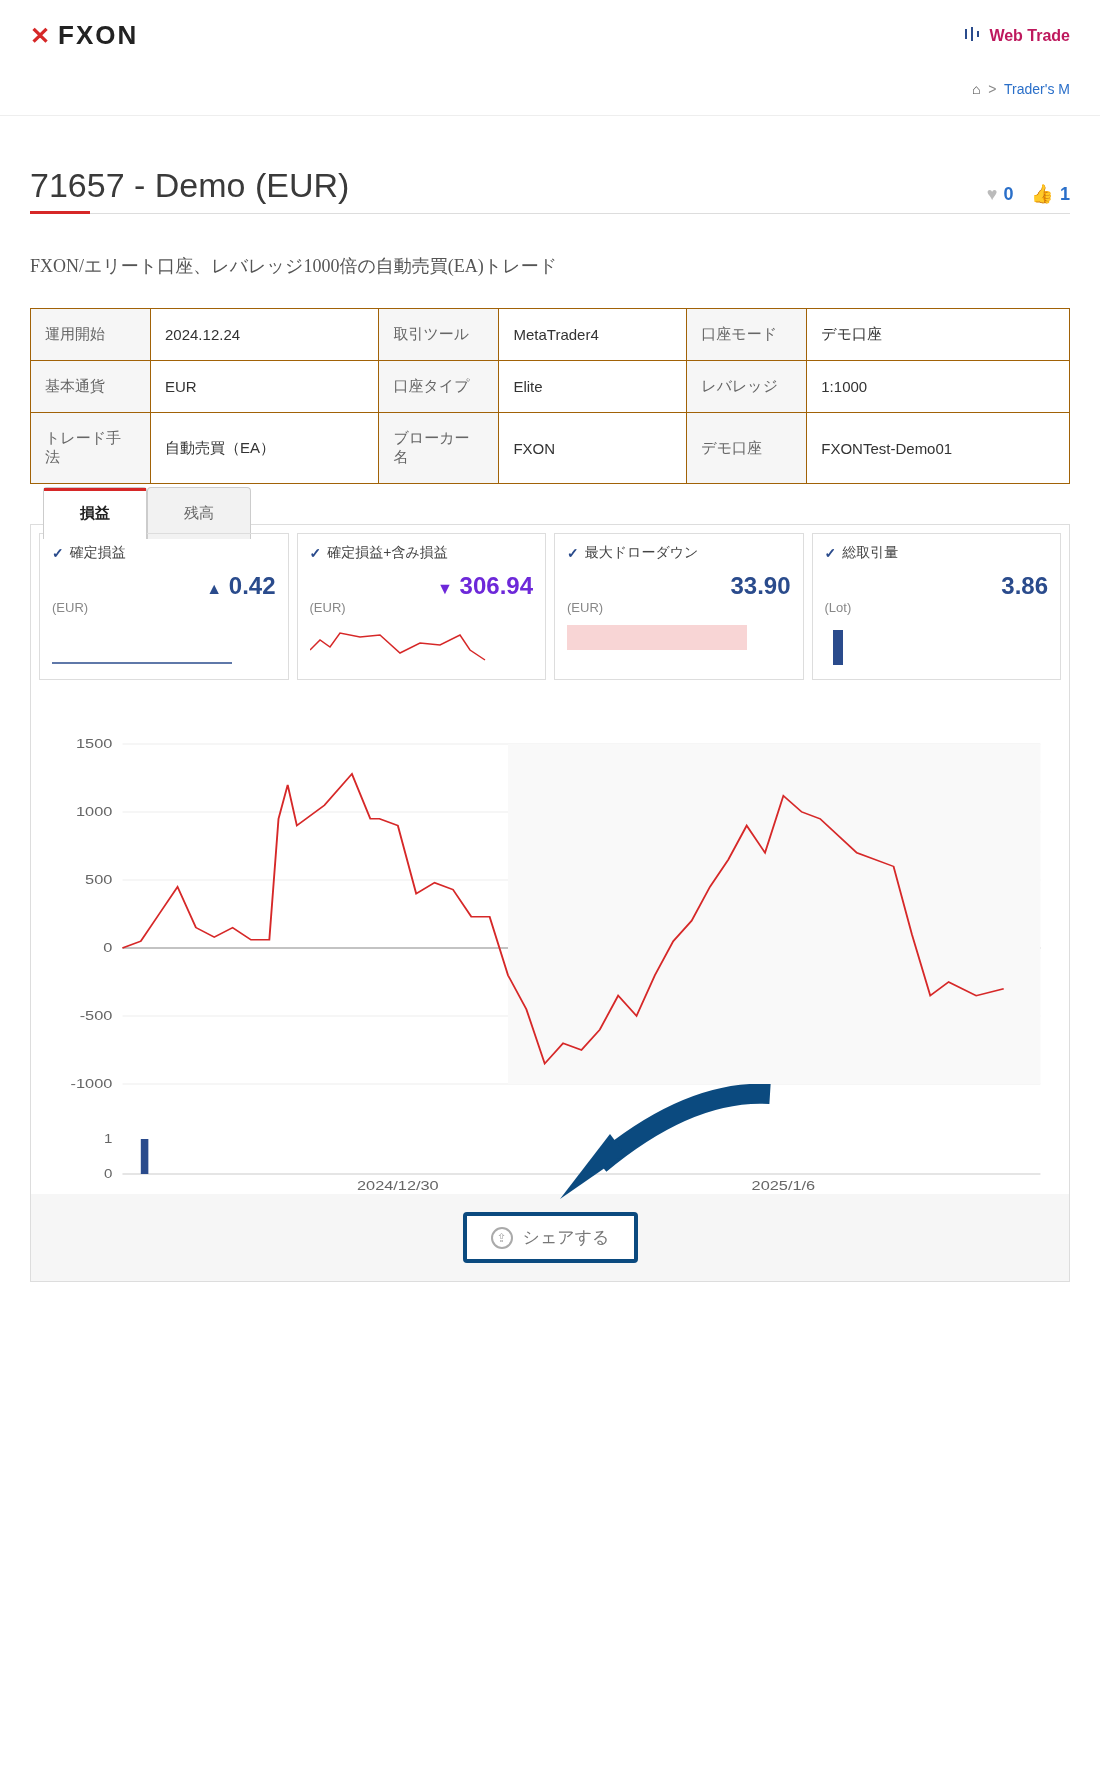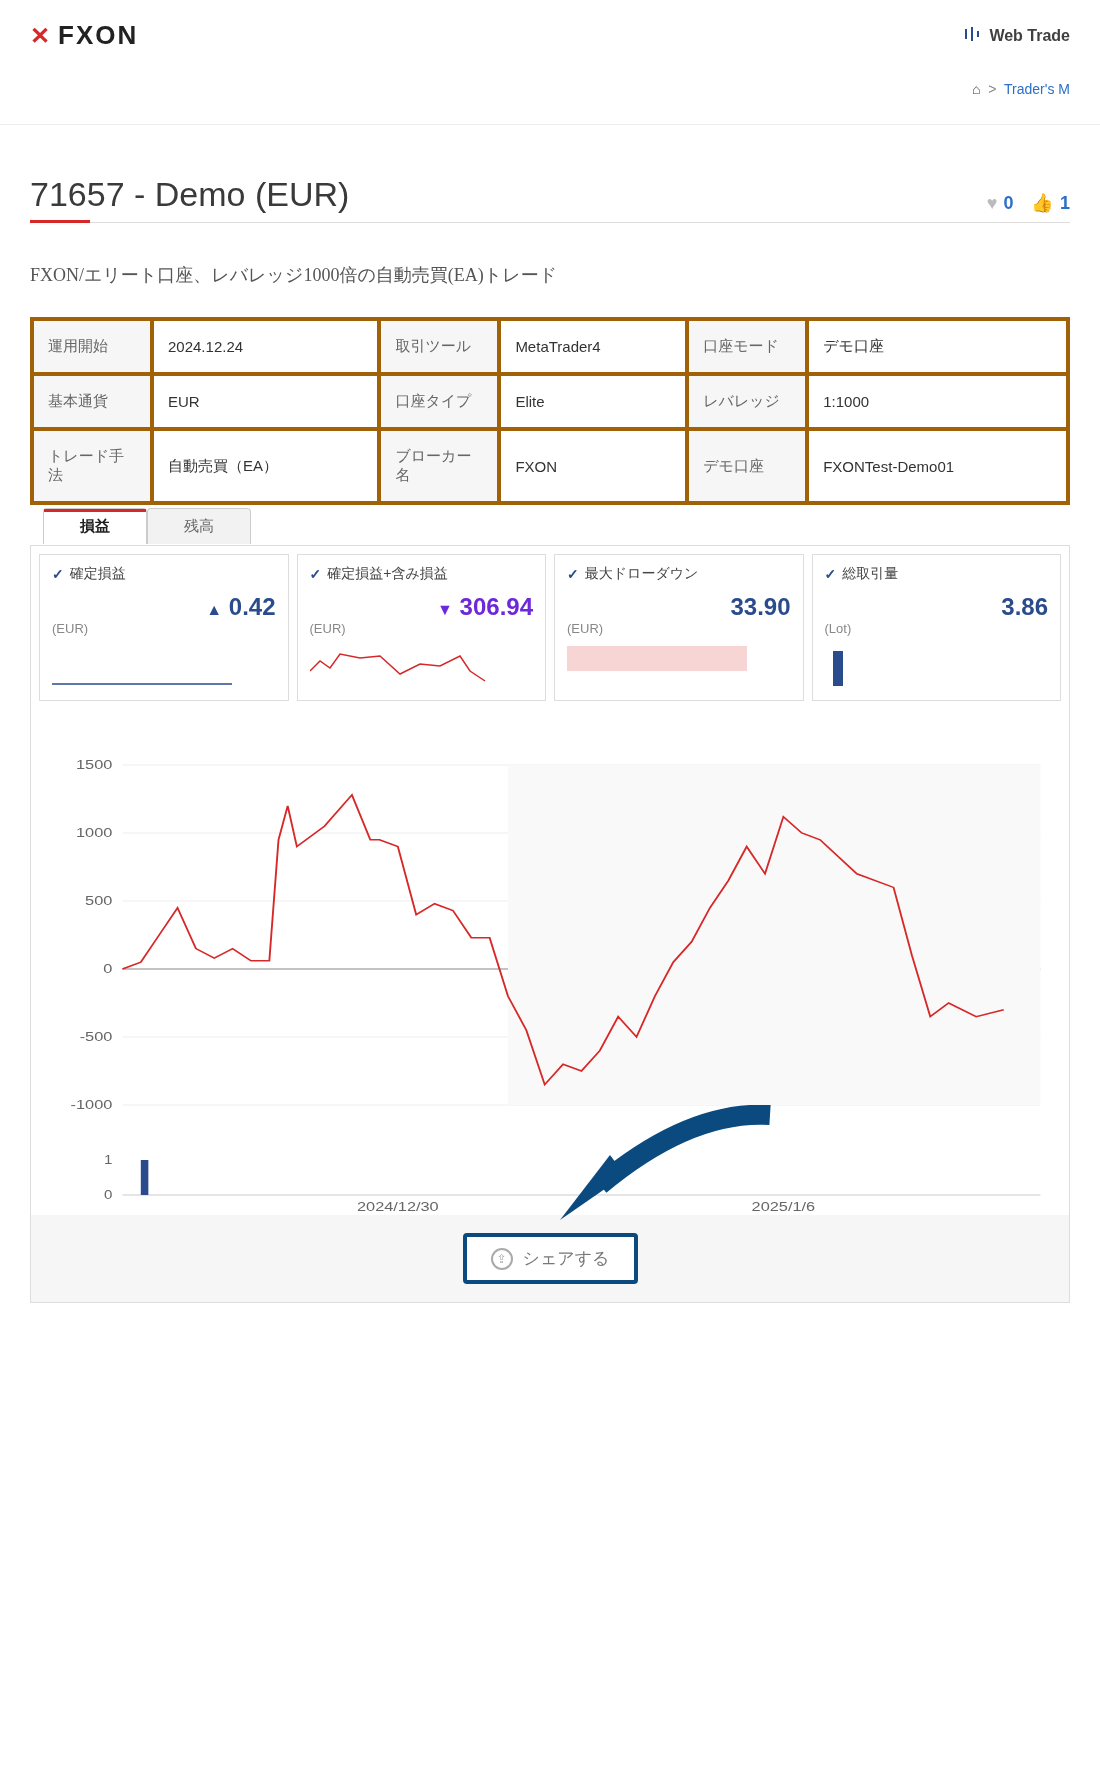--- a/index.html
+++ b/index.html
@@ -1,38 +1,38 @@
 <!DOCTYPE html>
 <html><head>
 <meta charset="utf-8">
 <style>
   * { box-sizing: border-box; margin: 0; padding: 0; }
   body { font-family: -apple-system, "Hiragino Sans", "Meiryo", sans-serif; color: #333; background: #fff; width: 1100px; }
   .header { display: flex; align-items: center; justify-content: space-between; padding: 20px 30px; }
   .logo { display: flex; align-items: center; gap: 6px; font-size: 26px; font-weight: 700; letter-spacing: 2px; color: #222; }
   .logo-mark { color: #d62828; font-size: 24px; font-weight: 900; }
-  .header-right { display: flex; align-items: center; gap: 8px; color: #404040; font-weight: 600; }
+  .header-right { display: flex; align-items: center; gap: 8px; color: #be185d; font-weight: 600; }
   .chart-icon { color: #2a4b8c; font-size: 16px; }
-  .breadcrumb { text-align: right; padding: 10px 30px 27px; font-size: 14px; color: #888; border-bottom: 1px solid #eee; }
+  .breadcrumb { text-align: right; padding: 10px 30px 18px; font-size: 14px; color: #888; border-bottom: 1px solid #eee; }
   .breadcrumb a { color: #2a6fc9; text-decoration: none; }
   .home-icon { color: #444; }
   .container { padding: 50px 30px; }
   .title-row { display: flex; align-items: flex-end; justify-content: space-between; border-bottom: 1px solid #ddd; padding-bottom: 8px; }
   .title { font-size: 34px; font-weight: 500; color: #3a3a3a; position: relative; }
   .title::after { content: ""; position: absolute; left: 0; bottom: -9px; width: 60px; height: 3px; background: #d62828; }
   .social { display: flex; gap: 18px; font-size: 18px; color: #bbb; }
   .social span { display: flex; align-items: center; gap: 6px; }
   .social .count { color: #2a6fc9; font-weight: 600; }
   .desc { margin-top: 40px; font-size: 18px; color: #555; font-family: Liberation Serif, serif; }
   .info-table { margin-top: 30px; width: 100%; border-collapse: collapse; font-size: 15px; }
-  .info-table td { border: 4px solid #a16207; padding: 16px 14px; }
+  .info-table td { border: 1px solid #a16207; padding: 16px 14px; }
   .info-table td.label { background: #f6f6f6; color: #666; width: 120px; }
   .tab-wrap { margin-top: 40px; border: 1px solid #ddd; position: relative; }
   .tabs { display: flex; gap: 0; position: absolute; top: -38px; left: 12px; }
-  .tab { background: #f2f2f2; border: 1px solid #ccc; border-bottom: none; padding: 8px 36px; font-size: 15px; color: #666; cursor: pointer; border-radius: 4px 4px 0 0; }
+  .tab { background: #f2f2f2; border: 1px solid #ccc; border-bottom: none; padding: 16px 36px; font-size: 15px; color: #666; cursor: pointer; border-radius: 4px 4px 0 0; }
   .tab.active { background: #fff; color: #222; font-weight: 700; position: relative; z-index: 2; }
   .tab.active::before { content: ""; position: absolute; top: 0; left: 0; right: 0; height: 3px; background: #d62828; }
   .metrics { display: flex; gap: 8px; padding: 8px; }
   .metric { flex: 1; border: 1px solid #ddd; padding: 10px 12px; position: relative; }
   .metric-head { display: flex; align-items: center; gap: 6px; font-size: 14px; color: #444; }
   .check { color: #2a4b8c; font-weight: bold; }
   .metric-val { text-align: right; font-size: 24px; font-weight: 700; color: #2a4b8c; margin-top: 10px; }
   .metric-val.red { color: #6d28d9; }
   .metric-unit { text-align: left; font-size: 13px; color: #888; }
   .arrow { font-size: 16px; }

